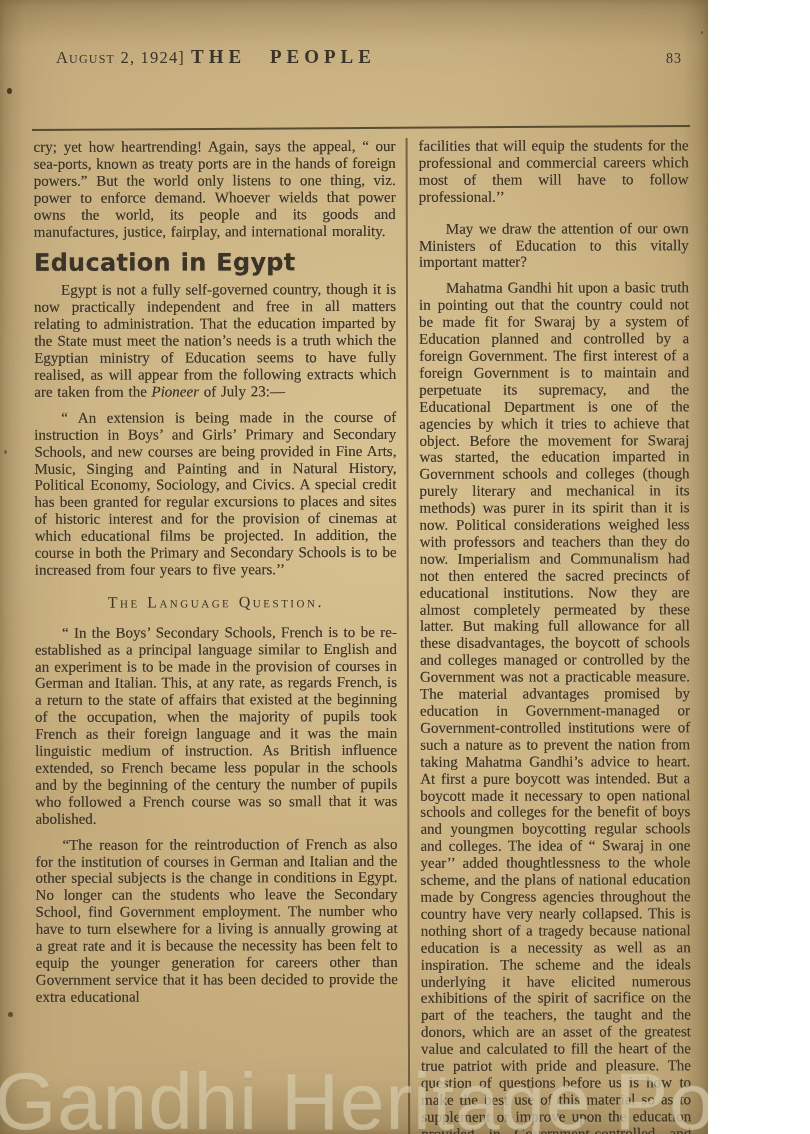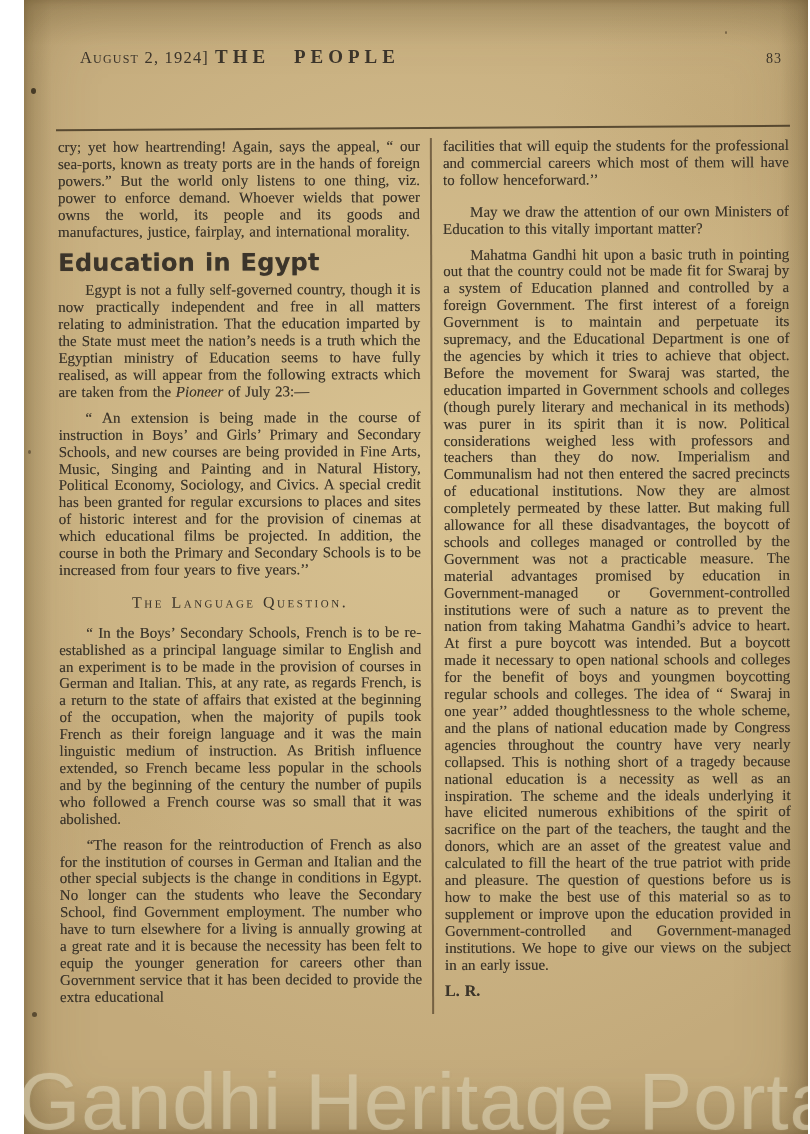--- a/index.html
+++ b/index.html
@@ -1,30 +1,29 @@
 <!DOCTYPE html>
 <html><head>
 <meta charset="utf-8">
 <style>
   html,body { margin:0; padding:0; }
   .page {
     position: relative;
-    width: 784px; height: 1134px;
+    width: 708px; height: 1134px;
     overflow: hidden;
     background-color: #c3aa7b;
     background-image:
       radial-gradient(ellipse 120% 90% at 52% 42%, rgba(238,219,170,0.50), rgba(0,0,0,0) 62%),
       radial-gradient(ellipse 30% 20% at 88% 12%, rgba(150,115,55,0.14), rgba(0,0,0,0) 70%),
       radial-gradient(ellipse 25% 15% at 12% 70%, rgba(150,115,55,0.12), rgba(0,0,0,0) 70%),
       linear-gradient(90deg, rgba(110,90,50,0.28), rgba(0,0,0,0) 3.5%, rgba(0,0,0,0) 96.5%, rgba(105,85,50,0.30)),
       linear-gradient(180deg, rgba(115,95,55,0.30), rgba(0,0,0,0) 4%, rgba(0,0,0,0) 95%, rgba(115,95,55,0.22));
     box-shadow: inset 0 0 70px rgba(90,68,32,0.30), inset 0 0 10px rgba(70,52,22,0.25);
     font-family: "Liberation Serif", "DejaVu Serif", serif;
     color: #3b342a;
-    margin-left: 24px;
   }
   .header {
     position: absolute; top: 46px; left: 56px; right: 26px;
     display: flex; align-items: baseline;
   }
   .header .date {
     font-variant: small-caps;
     font-size: 16.5px; letter-spacing: 1.2px;
     white-space: nowrap;
   }
@@ -126,21 +125,21 @@
       <p>“ An extension is being made in the course of instruction in Boys’ and Girls’ Primary and Secondary Schools, and new courses are being provided in Fine Arts, Music, Singing and Painting and in Natural History, Political Economy, Sociology, and Civics.  A special credit has been granted for regular excursions to places and sites of historic interest and for the provision of cinemas at which educational films be projected. In addition, the course in both the Primary and Secondary Schools is to be increased from four years to five years.’’</p>
 
       <div class="subheading">The Language Question.</div>
 
       <p>“ In the Boys’ Secondary Schools, French is to be re-established as a principal language similar to English and an experiment is to be made in the provision of courses in German and Italian. This, at any rate, as regards French, is a return to the state of affairs that existed at the beginning of the occupation, when the majority of pupils took French as their foreign language and it was the main linguistic medium of instruction.  As British influence extended, so French became less popular in the schools and by the beginning of the century the number of pupils who followed a French course was so small that it was abolished.</p>
 
       <p>“The reason for the reintroduction of French as also for the institution of courses in German and Italian and the other special subjects is the change in conditions in Egypt.  No longer can the students who leave the Secondary School, find Government employment.  The number who have to turn elsewhere for a living is annually growing at a great rate and it is because the necessity has been felt to equip the younger generation for careers other than Government service that it has been decided to provide the extra educational</p>
     </div>
 
     <div class="col col-right">
-      <p class="noindent">facilities that will equip the students for the professional and commercial careers which most of them will have to follow henceforward.’’</p>
+      <p class="noindent">facilities that will equip the students for the professional and commercial careers which most of them will have to follow professional.’’</p>
 
       <p class="spacer-para">May we draw the attention of our own Ministers of Education to this vitally important matter?</p>
 
 
       <p>Mahatma Gandhi hit upon a basic truth in pointing out that the country could not be made fit for Swaraj by a system of Education planned and controlled by a foreign Government. The first interest of a foreign Government is to maintain and perpetuate its supremacy, and the Educational Department is one of the agencies by which it tries to achieve that object.  Before the movement for Swaraj was started, the education imparted in Government schools and colleges (though purely literary and mechanical in its methods) was purer in its spirit than it is now. Political considerations weighed less with professors and teachers than they do now.  Imperialism and Communalism had not then entered the sacred precincts of educational institutions.  Now they are almost completely permeated by these latter.  But making full allowance for all these disadvantages, the boycott of schools and colleges managed or controlled by the Government was not a practicable measure.  The material advantages promised by education in Government-managed or Government-controlled institutions were of such a nature as to prevent the nation from taking Mahatma Gandhi’s advice to heart. At first a pure boycott was intended.  But a boycott made it necessary to open national schools and colleges for the benefit of boys and youngmen boycotting regular schools and colleges.  The idea of “ Swaraj in one year’’ added thoughtlessness to the whole scheme, and the plans of national education made by Congress agencies throughout the country have very nearly collapsed.  This is nothing short of a tragedy because national education is a necessity as well as an inspiration. The scheme and the ideals underlying it have elicited numerous exhibitions of the spirit of sacrifice on the part of the teachers, the taught and the donors, which are an asset of the greatest value and calculated to fill the heart of the true patriot with pride and pleasure.  The question of questions before us is how to make the best use of this material so as to supplement or improve upon the education provided in Government-controlled and Government-managed institutions.  We hope to give our views on the subject in an early issue.</p>
 
       <div class="signature">L. R.</div>
     </div>
 
   </div>

